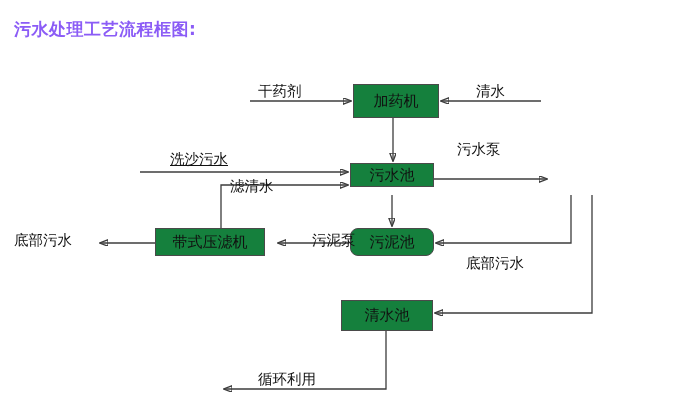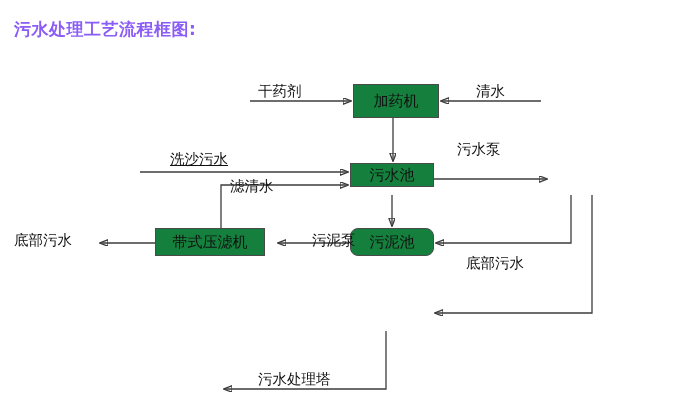--- a/index.html
+++ b/index.html
@@ -117,32 +117,35 @@
 
 
   <div class="node" style="left:155px; top:228px; width:110px; height:28px;">
     <span>带式压滤机</span>
   </div>
 
   <div class="node" style="left:350px; top:228px; width:84px; height:28px;border-radius:8px;">
     <span>污泥池</span>
   </div>
 
+  <div class="node" style="left:341px; top:300px; width:92px; height:31px;">
+    <span>清水池</span>
+  </div>
 
   <div class="edge-label" style="left:258px; top:82px;text-align:center;">干药剂</div>
 
   <div class="edge-label" style="left:476px; top:82px;">清水</div>
 
   <div class="edge-label" style="left:170px; top:150px;text-decoration:underline;">洗沙污水</div>
 
   <div class="edge-label" style="left:457px; top:140px;">污水泵</div>
 
   <div class="edge-label" style="left:230px; top:177px;">滤清水</div>
 
   <div class="edge-label" style="left:14px; top:231px;">底部污水</div>
 
   <div class="edge-label" style="left:288px; top:231px;margin-left:24px;">污泥泵</div>
 
   <div class="edge-label" style="left:466px; top:226px;margin-top:28px;">底部污水</div>
 
-  <div class="edge-label" style="left:258px; top:370px;">污水处理塔</div>
+  <div class="edge-label" style="left:258px; top:370px;">循环利用</div>
 
 </div>
 
 </body></html>

